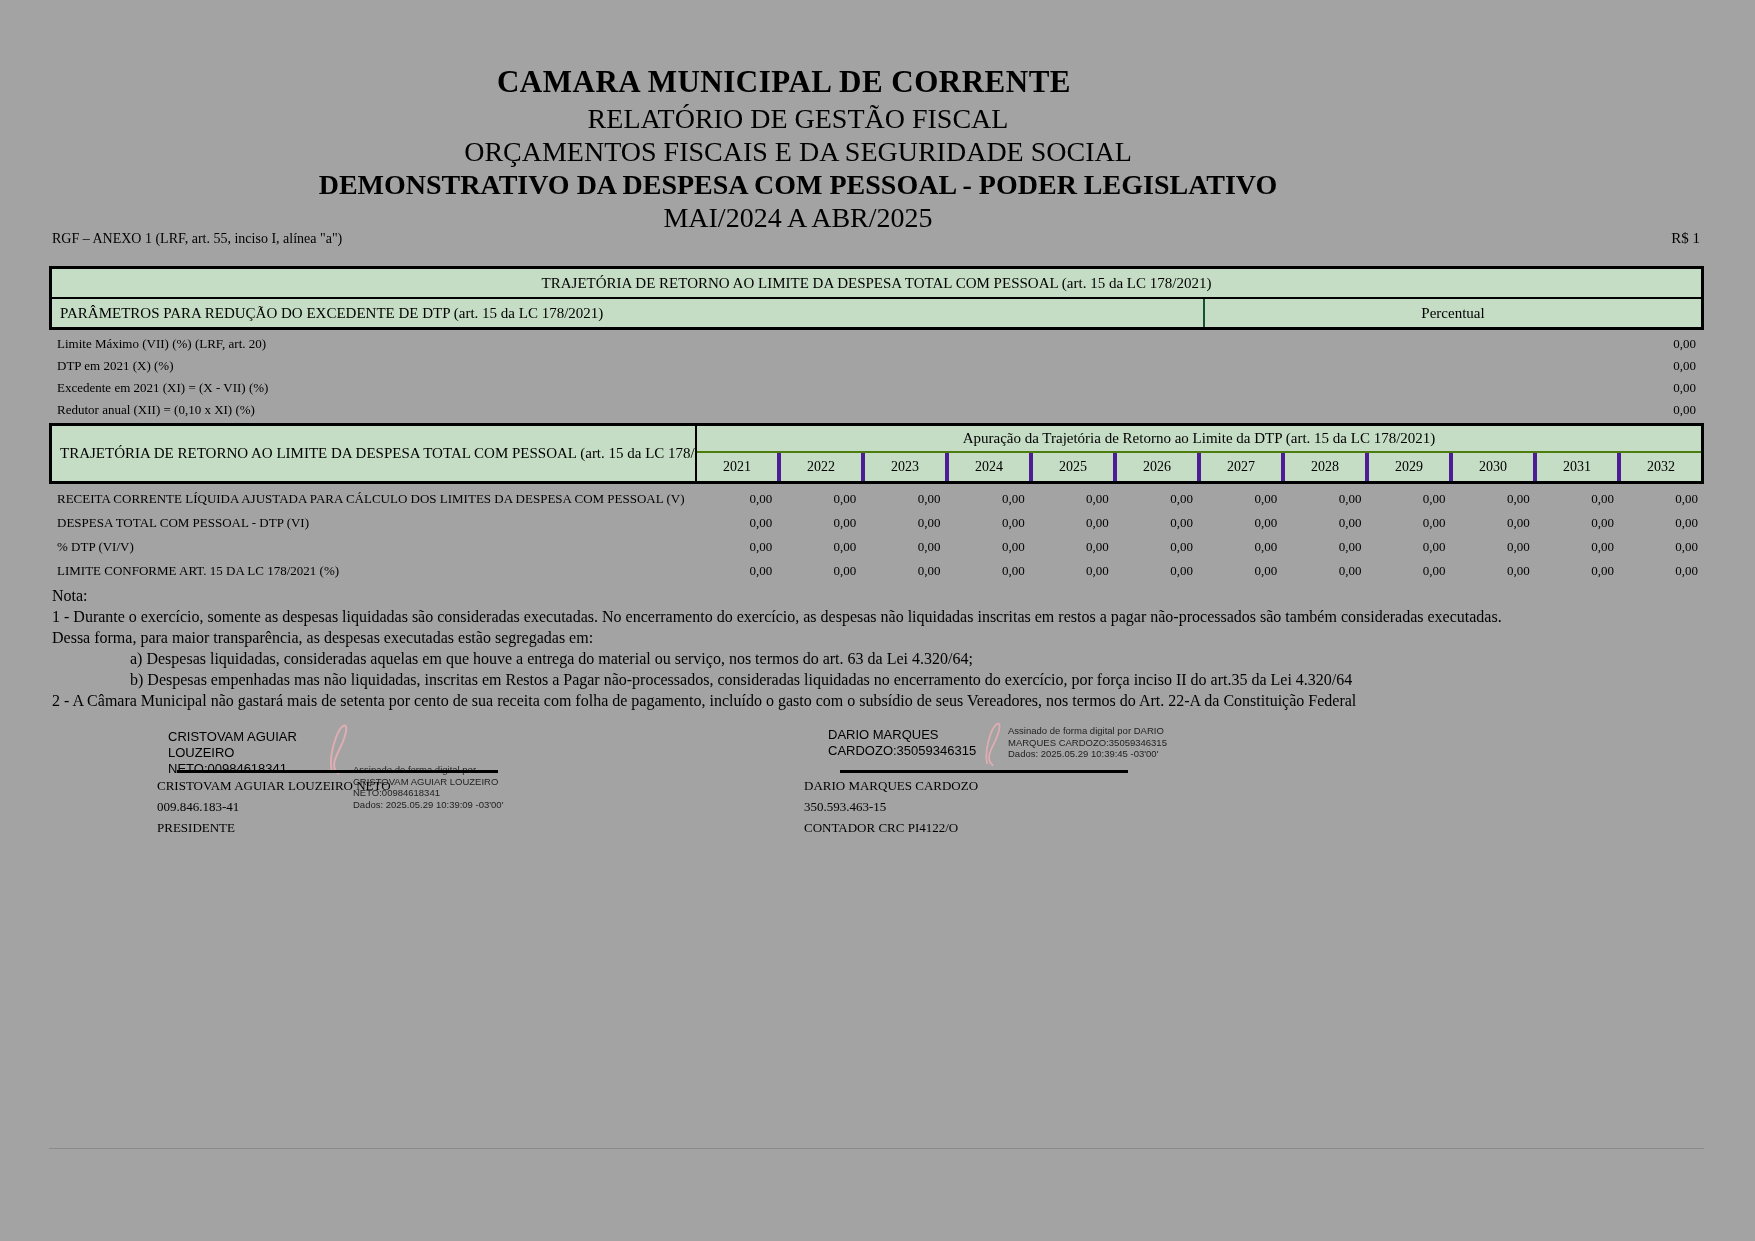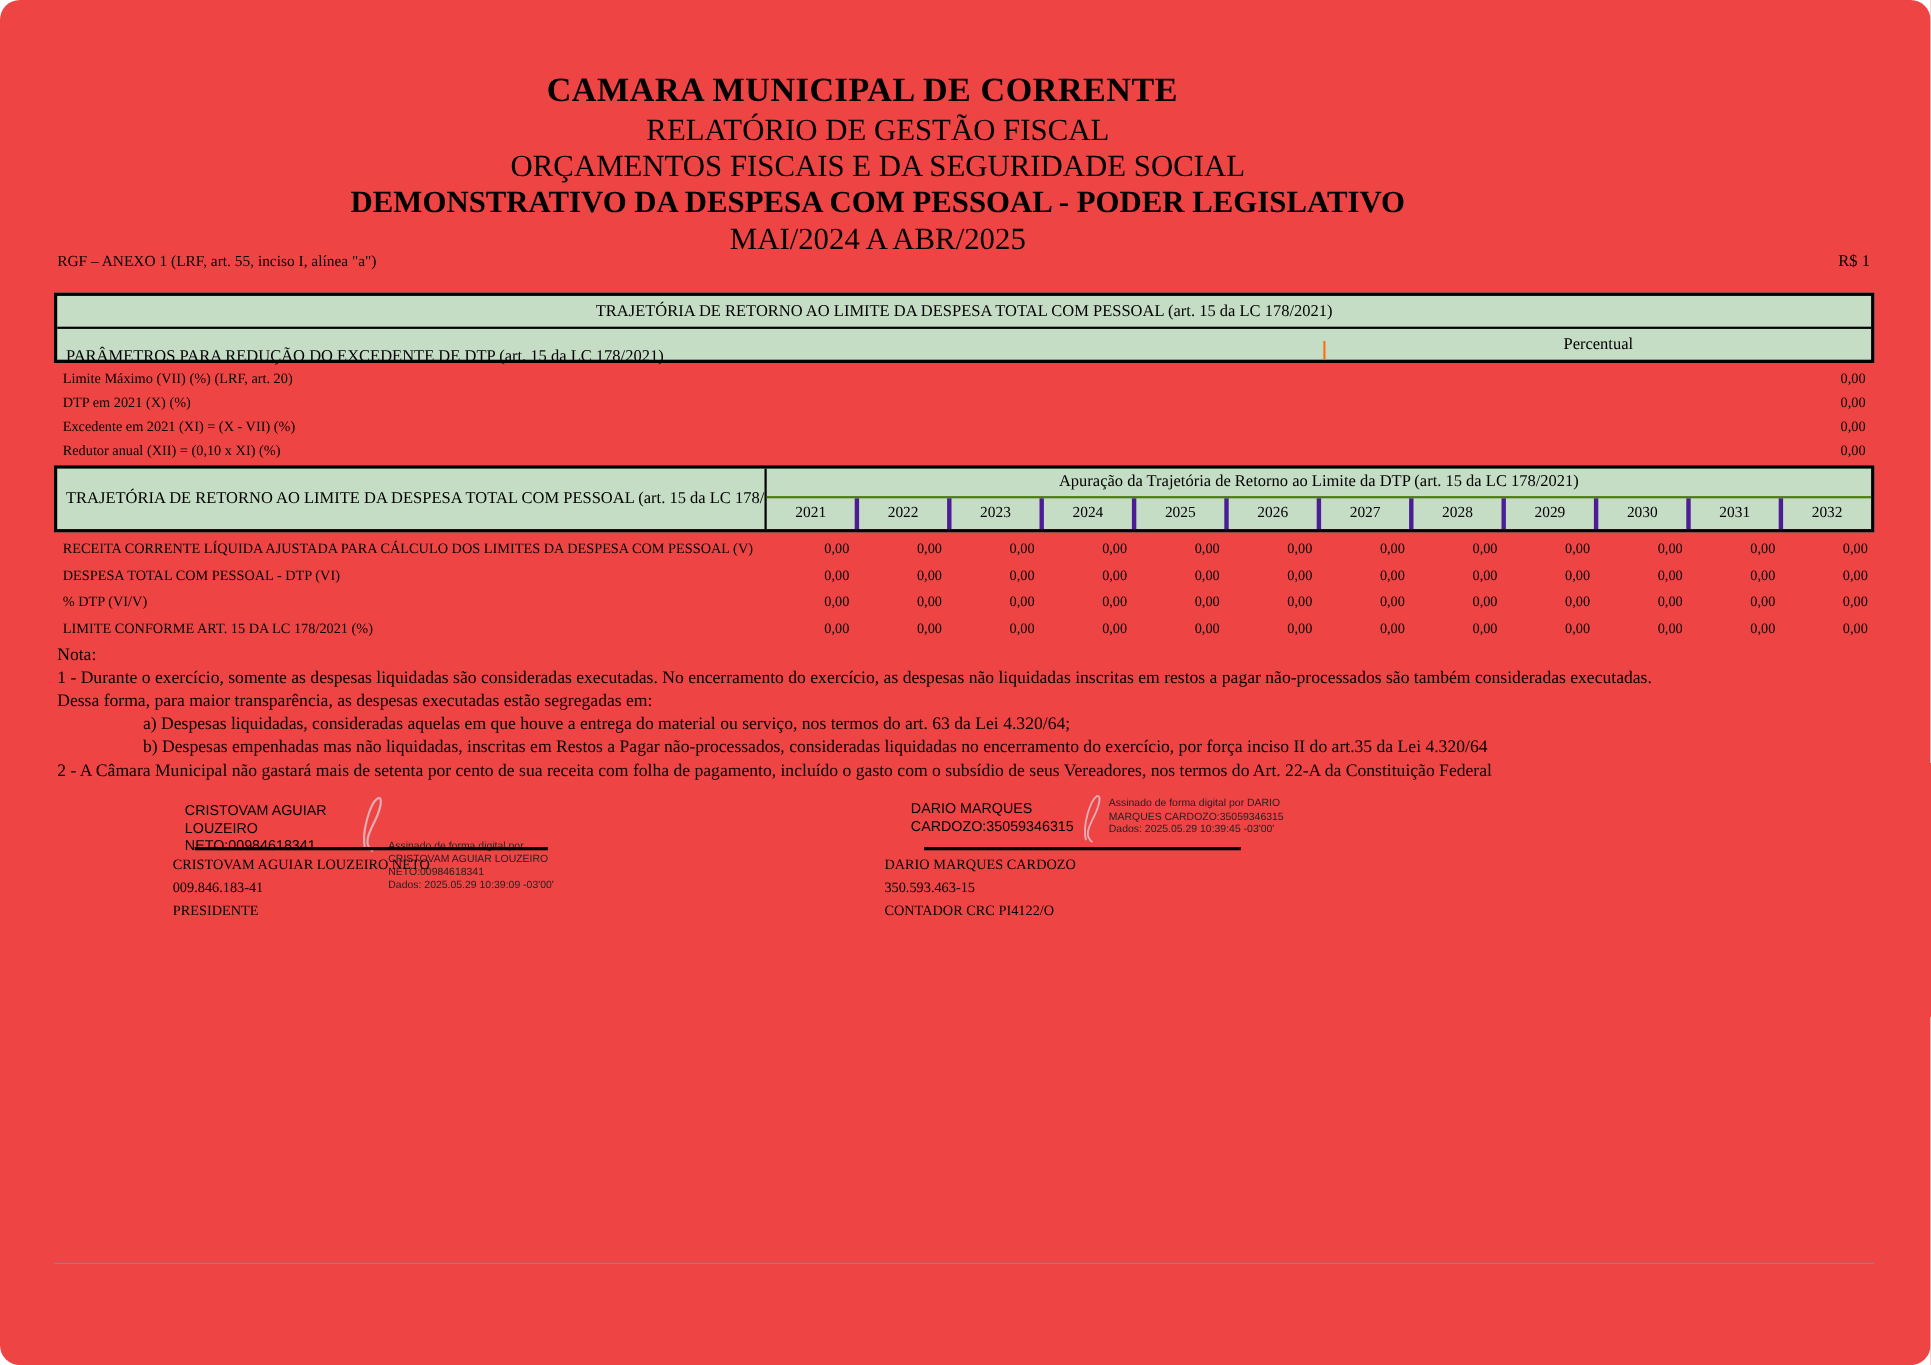--- a/index.html
+++ b/index.html
@@ -1,35 +1,35 @@
 <!DOCTYPE html>
 <html style="--header-green: #c5dcc5;"><head>
 <meta charset="utf-8">
 <style>
   html,body{margin:0;padding:0;background:#ffffff;}
   .page{
-    position:relative;width:1755px;height:1241px;background:#ef4444;
-    font-family:"Liberation Serif", serif;color:#000;overflow:hidden;border-radius:18px;
+    position:relative;width:1755px;height:1241px;background:#a3a3a3;
+    font-family:"Liberation Serif", serif;color:#000;overflow:hidden;
   }
   
   .titles{position:absolute;top:64px;left:0;width:1568px;text-align:center;}
   .title-main{font-size:31px;font-weight:bold;line-height:36px;letter-spacing:.5px;}
   .title-sub{font-size:28px;line-height:29px;margin-top:4px;padding-left:28px;}
   .title-sub.bold{font-weight:bold;}
   
   .annex{position:absolute;top:230px;left:52px;width:1652px;display:flex;
          justify-content:space-between;align-items:flex-end;}
   .annex-label{font-size:14px;}
   .currency-label{font-size:15px;padding-right:4px;}
   
   .table1{position:absolute;top:266px;left:49px;width:1655px;box-sizing:border-box;}
   .t1-head{border:3px solid #000;background:var(--header-green,#c5dcc5);box-sizing:border-box;}
   .t1-title{height:28px;line-height:28px;text-align:center;font-size:15px;border-bottom:2px solid #000;}
   .t1-sub{display:flex;height:28px;line-height:28px;font-size:15px;}
-  .t1-sub-left{width:1153px;box-sizing:border-box;padding-left:8px;border-right:2px solid #f97316;margin-top:11px;}
+  .t1-sub-left{width:1153px;box-sizing:border-box;padding-left:8px;border-right:2px solid #14532d;}
   .t1-sub-right{flex:1;text-align:center;}
   .t1-rows{padding-top:3px;}
   .t1-row{display:flex;justify-content:space-between;align-items:center;height:22px;
           font-size:13px;padding:0 8px;}
   
   .table2{position:absolute;top:423px;left:49px;width:1655px;box-sizing:border-box;}
   .t2-head{display:flex;border:3px solid #000;background:var(--header-green,#c5dcc5);box-sizing:border-box;}
   .t2-rowhead{width:645px;box-sizing:border-box;border-right:2px solid #000;padding:0 0 0 8px;
               display:flex;align-items:center;font-size:15px;white-space:nowrap;overflow:hidden;}
   .t2-right{flex:1;display:flex;flex-direction:column;min-width:0;}

